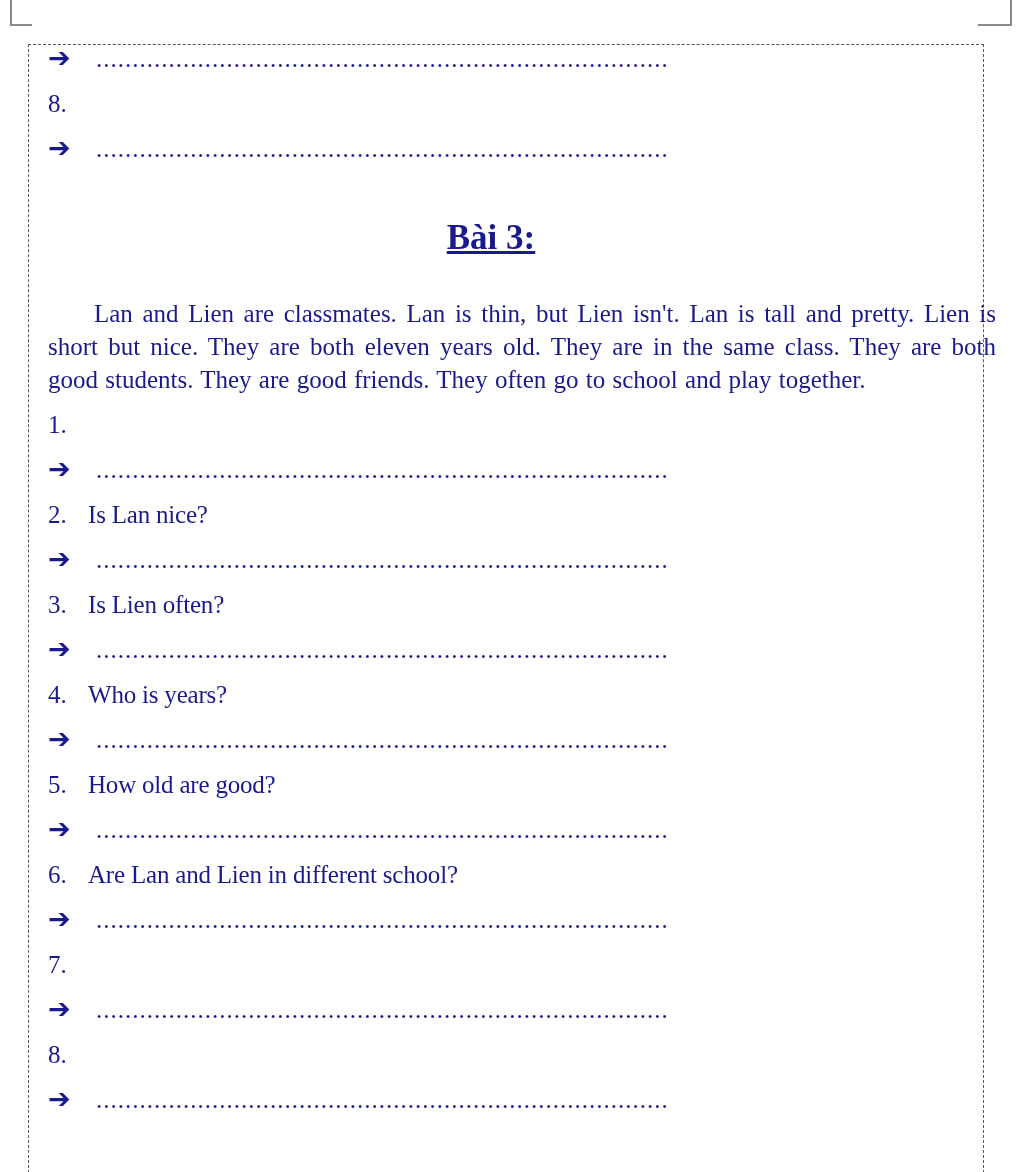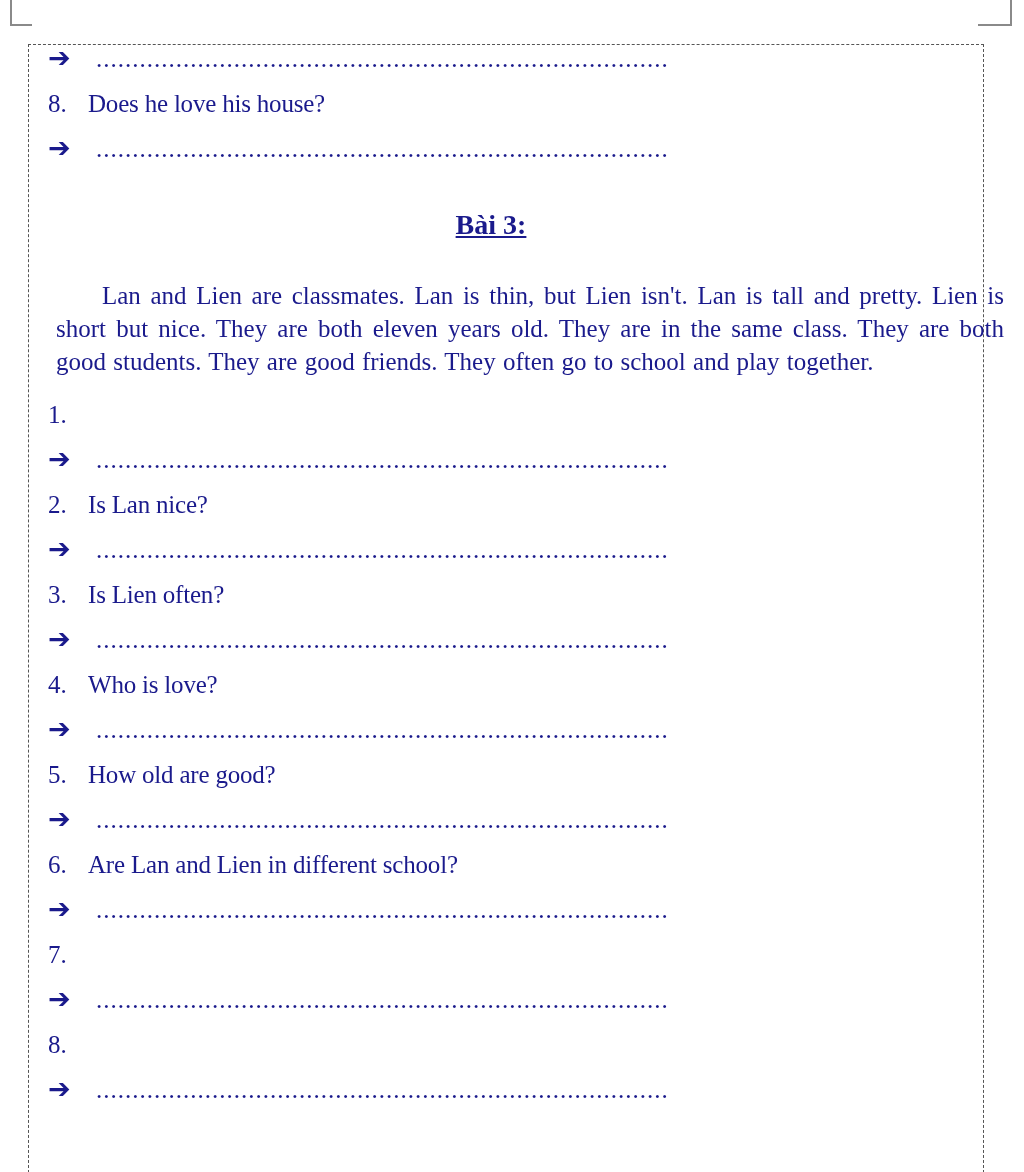--- a/index.html
+++ b/index.html
@@ -97,33 +97,33 @@
     overflow: hidden;
     width: 720px;
   }
 
   .spacer-sm { height: 18px; }
   .spacer-md { height: 30px; }
   .spacer-lg { height: 46px; }
 
   .title {
     text-align: center;
-    font-size: 28px;
+    font-size: 35px;
     font-weight: bold;
     text-decoration: underline;
-    margin: 0;
+    margin: 9px;
     padding-right: 60px;
   }
 
   .para {
     font-size: 25px;
     line-height: 1.32;
     text-align: justify;
     text-indent: 46px;
-    margin: 8px;
+    margin: 0;
     width: 948px;
     word-spacing: 1px;
   }
 
   .row-gap { height: 16px; }
 </style>
 </head>
 <body>
 
 <div class="crop-mark crop-tl"></div>
@@ -137,21 +137,20 @@
 
   <div class="ans-row">
     <span class="arrow">➔</span>
     <span class="dots">...............................................................................</span>
   </div>
 
   <div class="spacer-sm"></div>
 
   <div class="q-row">
     <span class="q-num">8.</span>
-    <span class="q-text">Does he love his house?</span>
   </div>
 
   <div class="spacer-sm"></div>
 
   <div class="ans-row">
     <span class="arrow">➔</span>
     <span class="dots">...............................................................................</span>
   </div>
 
   <div class="spacer-lg"></div>
@@ -191,21 +190,21 @@
   </div>
   <div class="spacer-sm"></div>
   <div class="ans-row">
     <span class="arrow">➔</span>
     <span class="dots">...............................................................................</span>
   </div>
   <div class="spacer-sm"></div>
 
   <div class="q-row">
     <span class="q-num">4.</span>
-    <span class="q-text">Who is love?</span>
+    <span class="q-text">Who is years?</span>
   </div>
   <div class="spacer-sm"></div>
   <div class="ans-row">
     <span class="arrow">➔</span>
     <span class="dots">...............................................................................</span>
   </div>
   <div class="spacer-sm"></div>
 
   <div class="q-row">
     <span class="q-num">5.</span>

